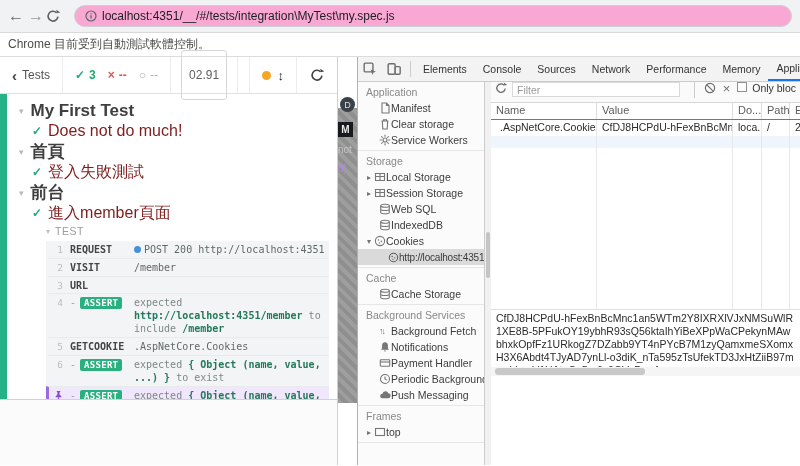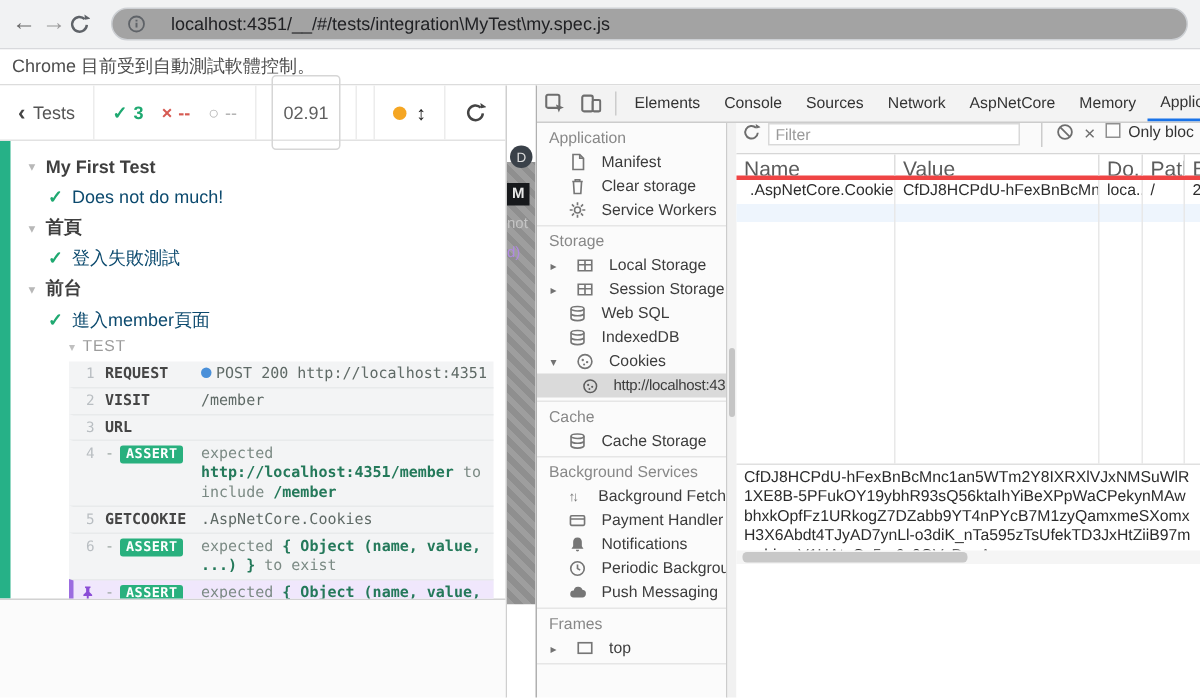--- a/index.html
+++ b/index.html
@@ -4,22 +4,22 @@
 <style>
   * { box-sizing: border-box; margin: 0; padding: 0; }
   html,body { width:800px; height:466px; overflow:hidden; background:#fff;
     font-family:"Liberation Sans",sans-serif; }
 
   
   .browser-bar { height:33px; background:#f1f2f3; border-bottom:1px solid #d8d9dc;
     display:flex; align-items:center; padding:0 8px 0 6px; }
   .nav-ic { color:#6a6a6a; font-size:16px; width:20px; text-align:center; line-height:1; }
   .nav-ic.dim { color:#9a9a9a; }
-  .url-pill { flex:1; height:22px; margin-left:8px; background:#a3a3a3; border:1px solid #cdd0d4;
-    border-radius:11px; display:flex; align-items:center; padding:0 10px; gap:17px; overflow:hidden; }
+  .url-pill { flex:1; height:22px; margin-left:8px; background:#f9a8d4; border:1px solid #cdd0d4;
+    border-radius:11px; display:flex; align-items:center; padding:0 10px; gap:5px; overflow:hidden; }
   .url-text { font-size:12px; color:#202124; white-space:nowrap; }
   .infobar { height:24px; background:#fff; border-bottom:1px solid #dcdcdc;
     display:flex; align-items:center; padding-left:8px; font-size:12px; color:#4d4d4d; }
 
   .main { display:flex; height:408px; }
 
   
   .runner { width:338px; display:flex; flex-direction:column; background:#fff;
     border-right:1px solid #cfcfcf; flex:none; }
   .runner-header { height:37px; flex:none; display:flex; align-items:stretch;
@@ -39,24 +39,24 @@
   .hdr-scroll { padding:0 12px; gap:7px; border-left:1px solid #ececec; }
   .dot-yellow { width:9px; height:9px; border-radius:50%; background:#f5a623; }
   .updown { color:#222; font-weight:bold; font-size:13px; }
   .hdr-refresh { padding:0 13px; border-left:1px solid #ececec; }
 
   .test-list { flex:1; position:relative; overflow:hidden; padding:6px 0 0 19px; }
   .test-list::before { content:""; position:absolute; left:0; top:0; bottom:0; width:7px;
     background:#26b187; }
   .suite-row { height:21px; display:flex; align-items:center; gap:7px; }
   .suite-caret { color:#b8b8b8; font-size:9px; }
-  .suite-title { font-size:12px; font-weight:bold; color:#3f3f3f; }
+  .suite-title { font-size:17px; font-weight:bold; color:#3f3f3f; }
   .test-row { height:20px; display:flex; align-items:center; gap:6px; padding-left:13px; }
   .test-check { color:#1fa971; font-weight:bold; font-size:12px; }
-  .test-label { font-size:12px; color:#0c4a6e; }
+  .test-label { font-size:16px; color:#7f1d1d; }
   .attempt-header { height:16px; display:flex; align-items:center; gap:5px; padding-left:27px; }
   .attempt-caret { color:#c0c0c0; font-size:8px; }
   .attempt-label { font-size:10.5px; color:#9c9c9c; letter-spacing:.5px; }
 
   .commands { margin:2px 8px 0 27px; background:#f3f4f5;
     font-family:"DejaVu Sans Mono",monospace; }
   .cmd-row { display:flex; padding:2px 4px 2px 0; border-left:3px solid transparent; }
   .cmd-row + .cmd-row { border-top:1px solid #e8eaeb; }
   .cmd-num { width:21px; flex:none; text-align:right; padding-right:7px; padding-top:1px;
     color:#b9bec2; font-size:9.5px; }
@@ -100,21 +100,21 @@
   .dt-sep { width:1px; height:16px; background:#ccc; margin:0 4px; flex:none; }
   .dt-tab { padding:0 8px; font-size:10.5px; color:#333; white-space:nowrap; height:24px;
     line-height:24px; flex:none; }
   .dt-tab.active { border-bottom:2px solid #1a73e8; line-height:22px; }
   .dt-body { flex:1; display:flex; min-height:0; }
 
   .dt-sidebar { width:127px; flex:none; border-right:1px solid #ccc; background:#fbfbfb;
     overflow:hidden; font-size:10.5px; color:#3c3c3c; }
   .sb-section { border-bottom:1px solid #e6e6e6; padding:2px 0; }
   .sb-title { height:16px; line-height:16px; padding-left:8px; color:#888; }
-  .sb-item { height:16px; display:flex; align-items:center; gap:10px; padding-left:21px;
+  .sb-item { height:16px; display:flex; align-items:center; gap:0; padding-left:21px;
     white-space:nowrap; }
   .sb-item.has-arrow { padding-left:9px; }
   .sb-arrow { color:#727272; font-size:8px; width:7px; flex:none; }
   .sb-item.child { padding-left:30px; letter-spacing:-.2px; font-size:10px; }
   .sb-item.selected { background:#dadada; }
   .sb-ic { flex:none; display:flex; }
   .fetch-ic { font-size:9px; color:#767676; letter-spacing:-2px; width:12px; }
 
   .dt-scrollbar { width:6px; flex:none; background:#f1f1f1; }
   .dt-thumb { width:4px; height:46px; margin:150px auto 0; background:#c5c5c5; border-radius:2px; }
@@ -124,22 +124,22 @@
     padding:0 4px; background:#fafafa; border-bottom:1px solid #d6d6d6; }
   .filter-input { width:182px; height:15px; border:1px solid #d9d9d9; background:#fff;
     font-size:10.5px; padding:0 4px; font-family:"Liberation Sans",sans-serif; color:#333; }
   .filter-input::placeholder { color:#9a9a9a; }
   .tb-spacer { flex:1; }
   .x-ic { color:#6e6e6e; font-size:13px; line-height:1; padding:0 2px; }
   .cb { width:10px; height:10px; border:1px solid #8f8f8f; background:#fcfcfc; flex:none; }
   .cb-label { font-size:10.5px; color:#333; white-space:nowrap; }
 
   .ck-header,.ck-row,.ck-empty { display:flex; }
-  .ck-header { height:17px; background:#fff; border-bottom:3px solid #ef4444;
-    font-size:14px; color:#5c5c5c; flex:none; }
+  .ck-header { height:17px; background:#fff; border-bottom:1px solid #ef4444;
+    font-size:11px; color:#5c5c5c; flex:none; }
   .hc,.rc,.ec { border-right:1px solid #dedede; padding:1px 0 0 5px; white-space:nowrap;
     overflow:hidden; flex:none; }
   .rc { border-right:1px solid #e8e8e8; }
   .ec { border-right:1px solid #e8e8e8; padding:0; }
   .c-name { width:106px; } .c-value { width:136px; } .c-dom { width:29px; }
   .c-path { width:28px; } .c-exp { flex:1 !important; border-right:none !important; }
   .ck-row { height:16px; font-size:10.5px; color:#2c2c2c; flex:none; }
   .ck-row .c-name { padding-left:9px; }
   .ck-alt { height:12px; background:#eef5fd; flex:none; display:flex; }
   .ck-empty { height:161px; flex:none; }
@@ -338,21 +338,21 @@
         <svg class="ic" width="14" height="14" viewBox="0 0 12 12">
             <rect x="1" y="1.5" width="6" height="9" rx="1" fill="none" stroke="#6e6e6e" stroke-width="1.2"></rect>
             <rect x="7" y="4" width="4.3" height="6.5" rx="0.8" fill="#f3f3f3" stroke="#6e6e6e" stroke-width="1.2"></rect>
           </svg>
       </span>
       <span class="dt-sep"></span>
       <span class="dt-tab">Elements</span>
       <span class="dt-tab">Console</span>
       <span class="dt-tab">Sources</span>
       <span class="dt-tab">Network</span>
-      <span class="dt-tab">AspNetCore</span>
+      <span class="dt-tab">Performance</span>
       <span class="dt-tab">Memory</span>
       <span class="dt-tab active">Application</span>
 
     </div>
 
     <div class="dt-body">
       <div class="dt-sidebar">
         <div class="sb-section">
           <div class="sb-title">Application</div>
           <div class="sb-item">
@@ -468,34 +468,34 @@
 
         <div class="sb-section">
           <div class="sb-title">Background Services</div>
           <div class="sb-item">
             <span class="fetch-ic">↑↓</span>
             <span>Background Fetch</span>
           </div>
           <div class="sb-item">
             <span class="sb-ic">
                 <svg class="ic" width="12" height="12" viewBox="0 0 12 12">
+                  <path d="M6 1.3c-1.9 0-2.9 1.4-2.9 2.9v3L2 8.8h8L8.9 7.2v-3C8.9 2.7 7.9 1.3 6 1.3z" fill="#767676"></path>
+                  <path d="M4.9 9.5a1.1 1.1 0 0 0 2.2 0z" fill="#767676"></path>
+                </svg>
+              </span>
+            <span>Notifications</span>
+          </div>
+          <div class="sb-item">
+            <span class="sb-ic">
+                <svg class="ic" width="12" height="12" viewBox="0 0 12 12">
                   <rect x="1.3" y="2.8" width="9.4" height="6.4" rx="0.8" fill="none" stroke="#767676" stroke-width="1.1"></rect>
                   <path d="M1.3 5h9.4" stroke="#767676" stroke-width="1.1"></path>
                 </svg>
               </span>
             <span>Payment Handler</span>
-          </div>
-          <div class="sb-item">
-            <span class="sb-ic">
-                <svg class="ic" width="12" height="12" viewBox="0 0 12 12">
-                  <path d="M6 1.3c-1.9 0-2.9 1.4-2.9 2.9v3L2 8.8h8L8.9 7.2v-3C8.9 2.7 7.9 1.3 6 1.3z" fill="#767676"></path>
-                  <path d="M4.9 9.5a1.1 1.1 0 0 0 2.2 0z" fill="#767676"></path>
-                </svg>
-              </span>
-            <span>Notifications</span>
           </div>
           <div class="sb-item">
             <span class="sb-ic">
                 <svg class="ic" width="12" height="12" viewBox="0 0 12 12">
                   <circle cx="6" cy="6" r="4.5" fill="none" stroke="#767676" stroke-width="1.1"></circle>
                   <path d="M6 3.4V6l1.8 1.1" fill="none" stroke="#767676" stroke-width="1.1"></path>
                 </svg>
               </span>
             <span>Periodic Background Sync</span>
           </div>

